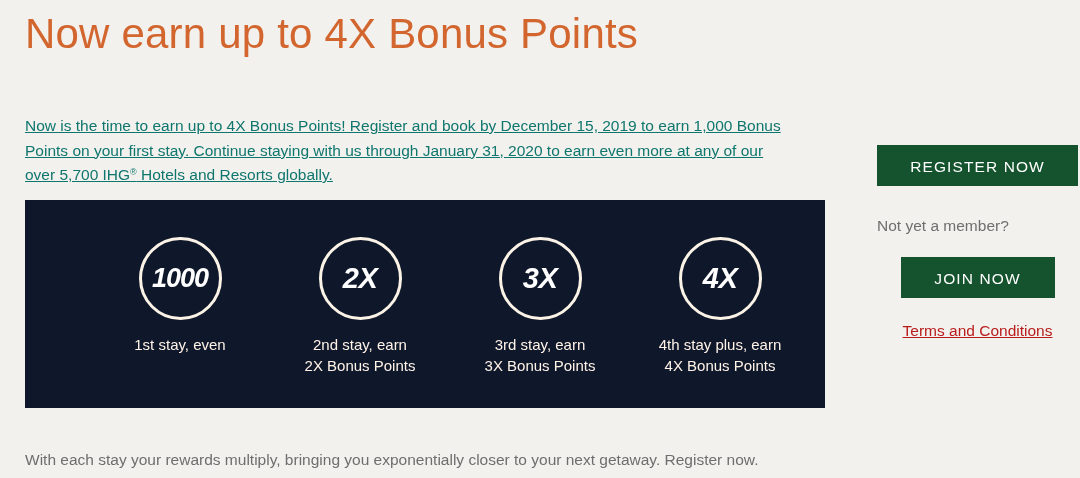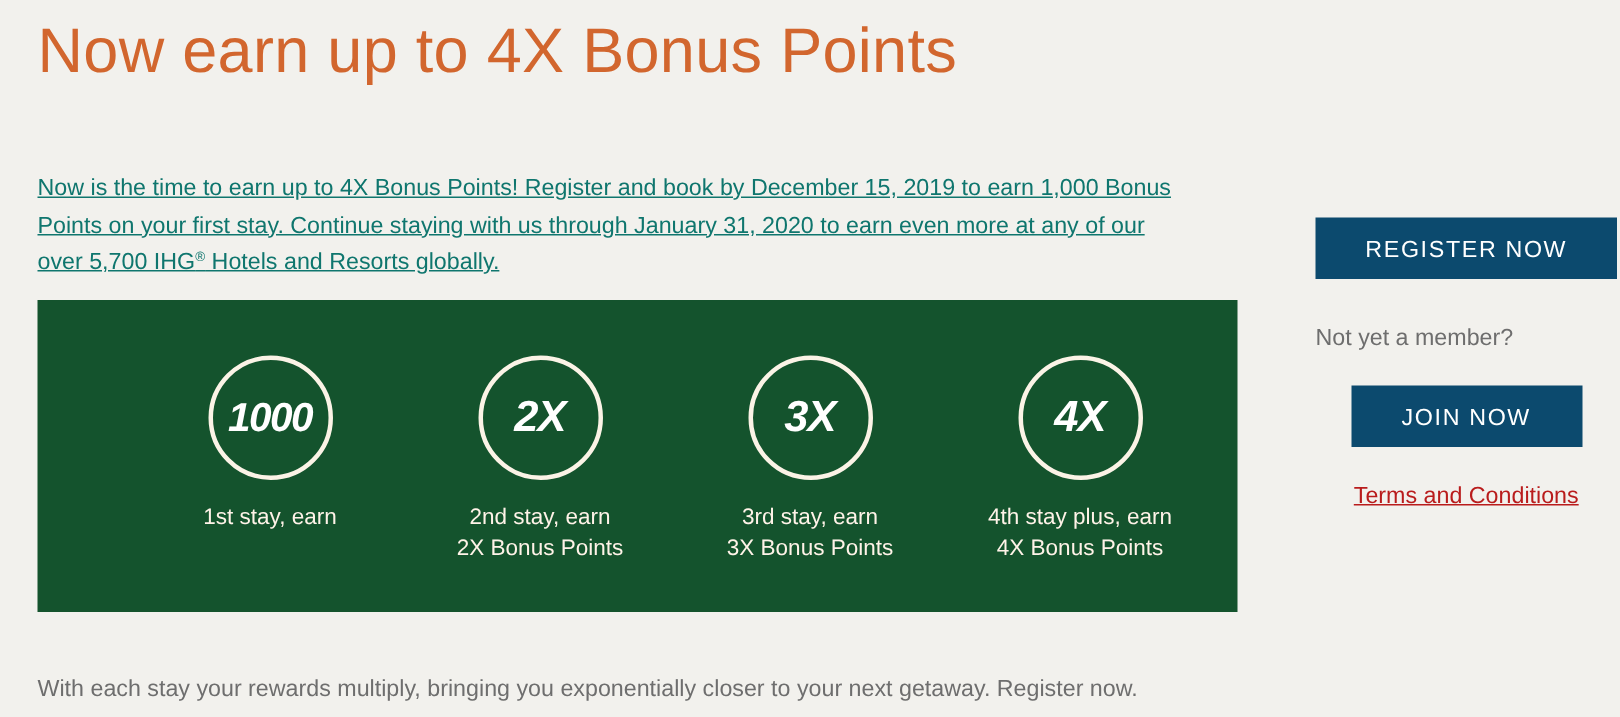--- a/index.html
+++ b/index.html
@@ -59,21 +59,21 @@
     line-height: 0;
   }
 
   
   .tiers-banner {
     position: absolute;
     left: 0;
     top: 200px;
     width: 800px;
     height: 208px;
-    background: #14532d;
+    background: #0f172a;
     display: flex;
     align-items: flex-start;
     justify-content: space-between;
     box-sizing: border-box;
     padding: 0;
   }
 
   .tier {
     width: 180px;
     margin-top: 0;
@@ -138,21 +138,21 @@
     left: 877px;
     top: 145px;
     width: 201px;
     text-align: center;
   }
 
   .cta-button {
     display: block;
     box-sizing: border-box;
     border: 0;
-    background: #0c4a6e;
+    background: #14532d;
     color: #FFFFFF;
     font-family: "Liberation Sans", sans-serif;
     font-size: 15.5px;
     letter-spacing: 1.1px;
     cursor: pointer;
     text-align: center;
   }
 
   .cta-register {
     width: 201px;
@@ -197,21 +197,21 @@
 
     <p class="intro-paragraph"><span>Now is the time to earn up to 4X Bonus Points! Register and book by December 15, 2019 to earn 1,000 Bonus Points on your first stay. Continue staying with us through January 31, 2020 to earn even more at any of our over 5,700 IHG</span><sup>®</sup><span> Hotels and Resorts globally.</span></p>
 
     <div class="tiers-banner">
 
       <div class="tier">
         <div class="tier-circle">
           <span class="tier-value is-long">1000</span>
         </div>
         <div class="tier-caption">
-          <span class="cap-line">1st stay, earn</span>
+          <span class="cap-line">1st stay, even</span>
         </div>
       </div>
 
       <div class="tier">
         <div class="tier-circle">
           <span class="tier-value">2X</span>
         </div>
         <div class="tier-caption">
           <span class="cap-line">2nd stay, earn</span>
           <span class="cap-line">2X Bonus Points</span>

